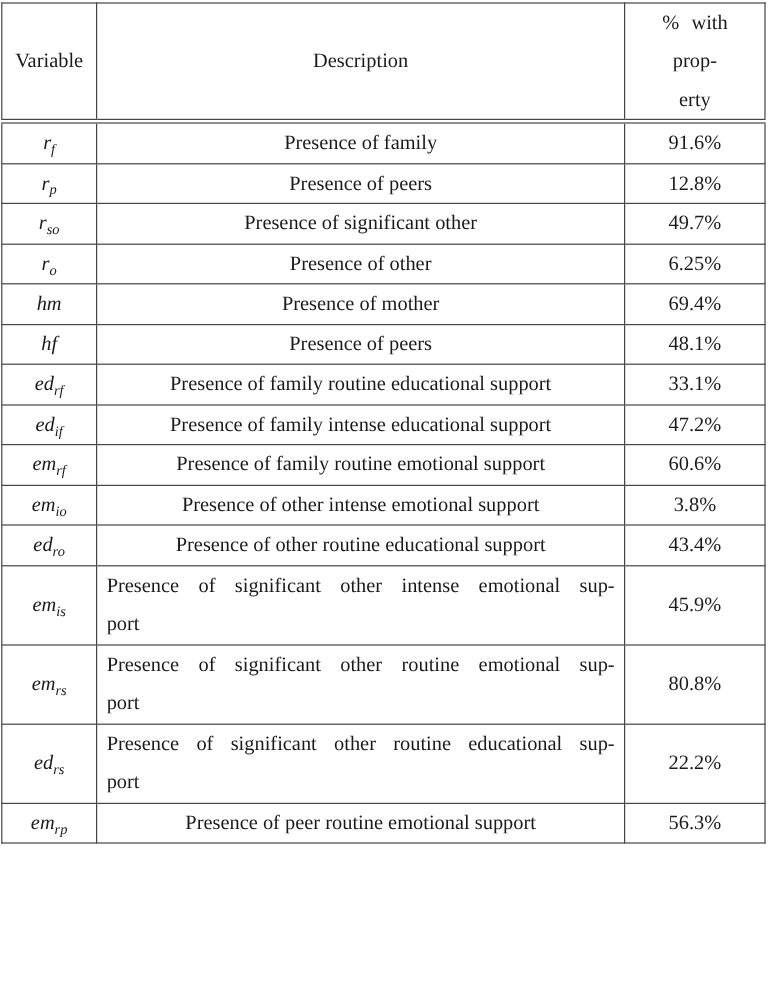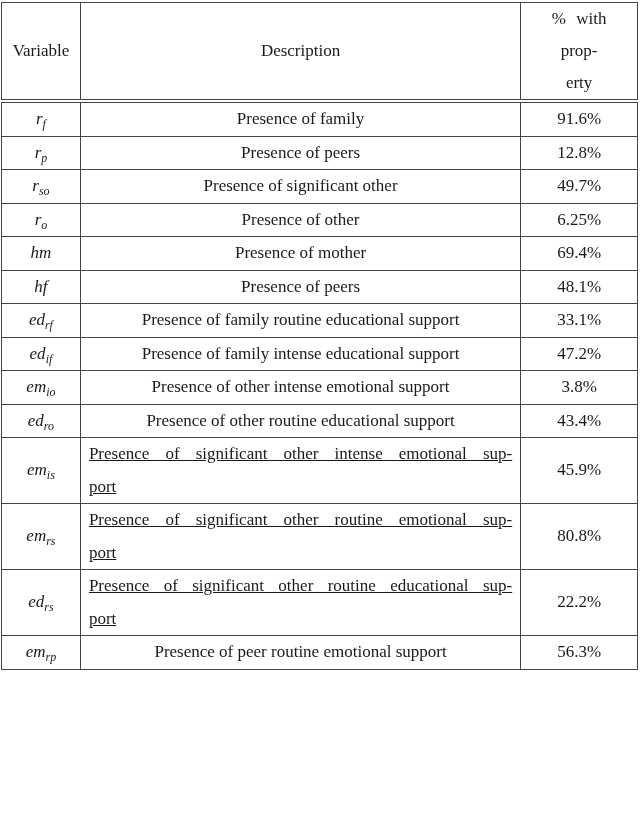--- a/index.html
+++ b/index.html
@@ -42,21 +42,20 @@
     }
     .pct-head {
       word-spacing: 6px;
       text-align: justify;
     }
     .row td { height: 32.5px; }
     .row.tall td { height: 65px; }
     .row.tall .desc {
       text-align: justify;
       word-spacing: 3px;
-      text-decoration: underline;
     }
     .var {
       font-style: italic;
       white-space: nowrap;
     }
     .var sub {
       font-size: 12px;
       font-style: italic;
       vertical-align: -4px;
       line-height: 0;
@@ -113,20 +112,25 @@
         <td class="var"><span>ed</span><sub>rf</sub></td>
         <td class="desc">Presence of family routine educational support</td>
         <td>33.1%</td>
       </tr>
       <tr class="row">
         <td class="var"><span>ed</span><sub>if</sub></td>
         <td class="desc">Presence of family intense educational support</td>
         <td>47.2%</td>
       </tr>
       <tr class="row">
+        <td class="var"><span>em</span><sub>rf</sub></td>
+        <td class="desc">Presence of family routine emotional support</td>
+        <td>60.6%</td>
+      </tr>
+      <tr class="row">
         <td class="var"><span>em</span><sub>io</sub></td>
         <td class="desc">Presence of other intense emotional support</td>
         <td>3.8%</td>
       </tr>
       <tr class="row">
         <td class="var"><span>ed</span><sub>ro</sub></td>
         <td class="desc">Presence of other routine educational support</td>
         <td>43.4%</td>
       </tr>
       <tr class="row tall">

